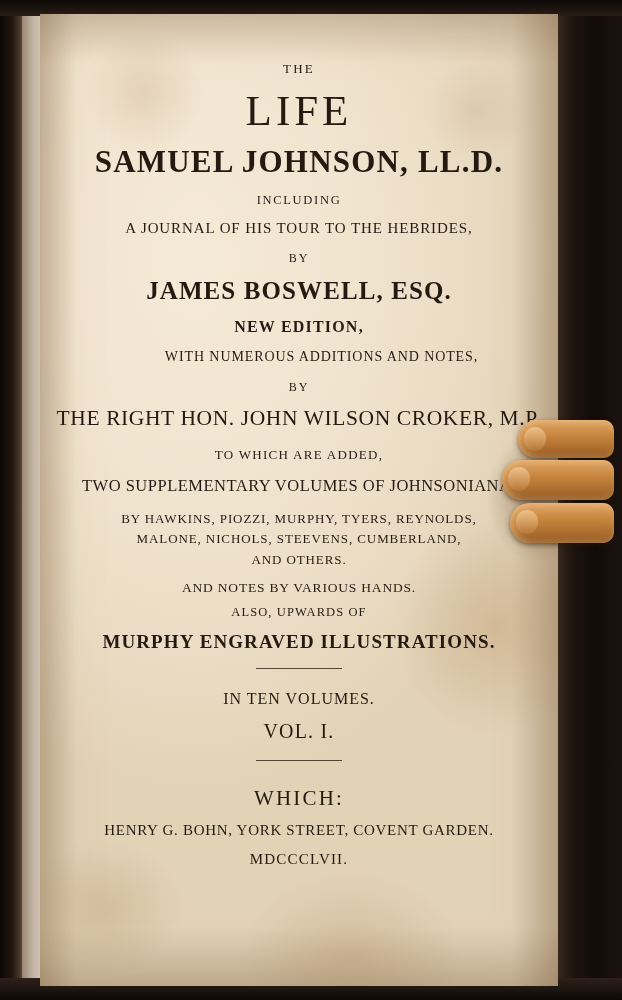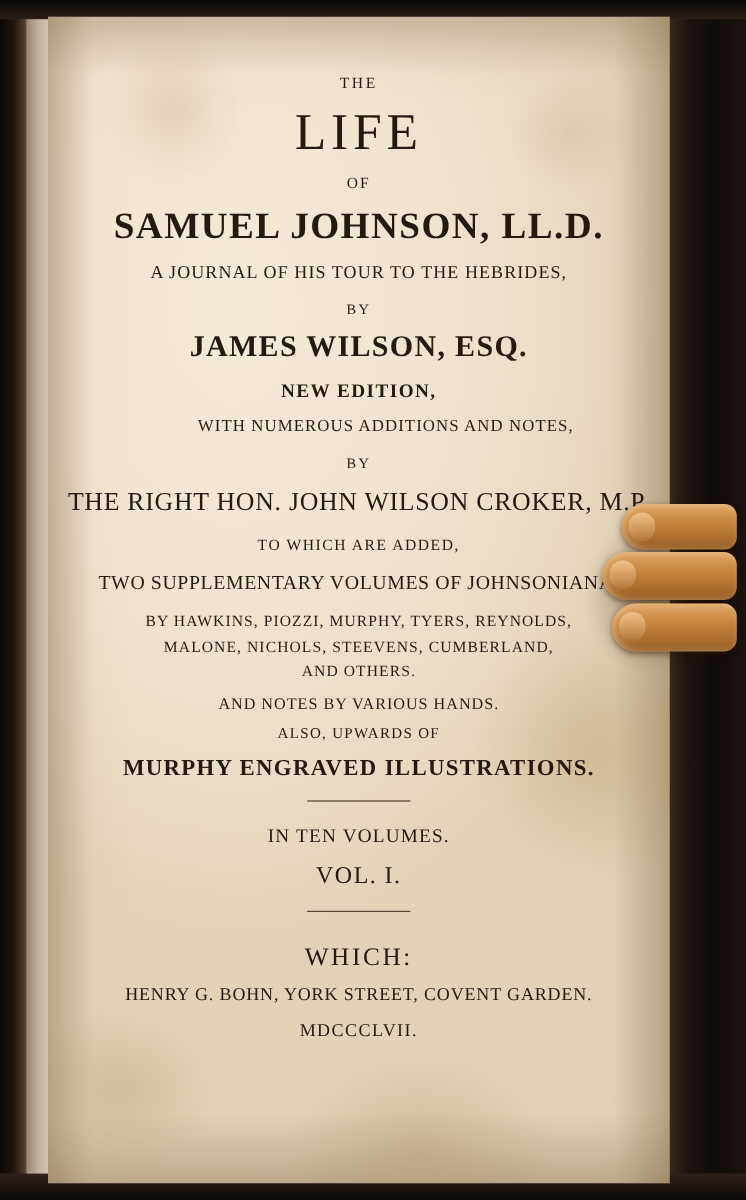--- a/index.html
+++ b/index.html
@@ -189,25 +189,25 @@
   <div class="edge-bottom"></div>
 
   <div class="page">
     <div class="page-stain-a"></div>
     <div class="page-edge-shadow"></div>
 
     <div class="title-block">
 
       <p class="ln l-the sc">THE</p>
       <p class="ln l-life">LIFE</p>
-      <p class="ln l-of sc">OF</p>
       <p class="ln l-samuel">SAMUEL JOHNSON, LL.D.</p>
+      <p class="ln l-incl sc">INCLUDING</p>
       <p class="ln l-journal sc">A JOURNAL OF HIS TOUR TO THE HEBRIDES,</p>
       <p class="ln l-by1 sc">BY</p>
-      <p class="ln l-boswell">JAMES WILSON, ESQ.</p>
+      <p class="ln l-boswell">JAMES BOSWELL, ESQ.</p>
       <p class="ln l-newed sc">NEW EDITION,</p>
       <p class="ln l-withnum sc">WITH NUMEROUS ADDITIONS AND NOTES,</p>
       <p class="ln l-by2 sc">BY</p>
       <p class="ln l-croker">THE RIGHT HON. JOHN WILSON CROKER, M.P.</p>
       <p class="ln l-towhich sc">TO WHICH ARE ADDED,</p>
       <p class="ln l-twosupp">TWO SUPPLEMENTARY VOLUMES OF JOHNSONIANA,</p>
       <p class="ln l-hawk sc">BY HAWKINS, PIOZZI, MURPHY, TYERS, REYNOLDS,</p>
       <p class="ln l-malone sc">MALONE, NICHOLS, STEEVENS, CUMBERLAND,</p>
       <p class="ln l-others sc">AND OTHERS.</p>
       <p class="ln l-notesby sc">AND NOTES BY VARIOUS HANDS.</p>

